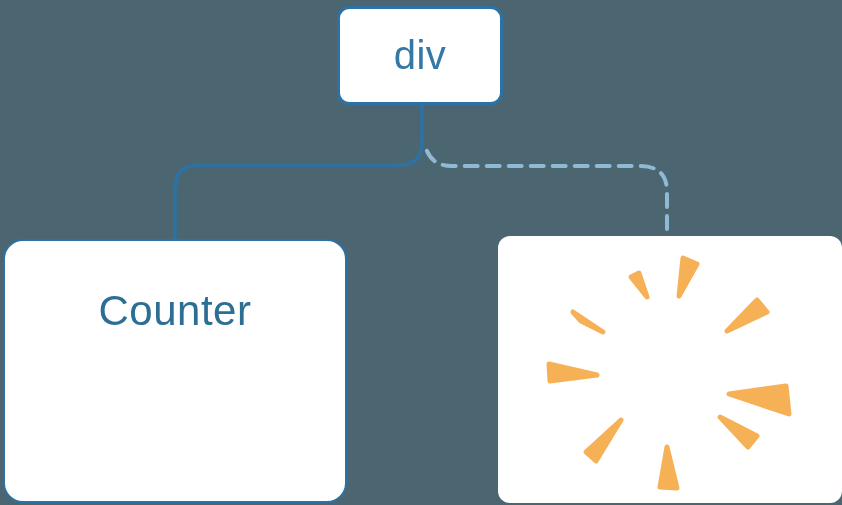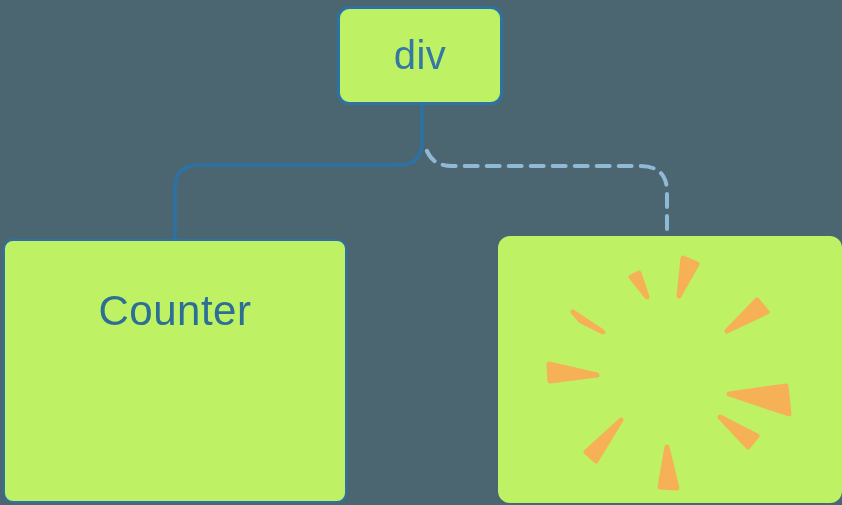--- a/index.html
+++ b/index.html
@@ -12,39 +12,39 @@
     width:842px;height:505px;
     background:#4B6671;
     overflow:hidden;
   }
   .connectors{
     position:absolute;left:0;top:0;width:842px;height:505px;
     pointer-events:none;
   }
   .node{
     position:absolute;
-    background:#bef264;
+    background:#ffffff;
     box-sizing:border-box;
   }
   .root-node{
     left:337px;top:6px;width:166px;height:99px;
     border:3px solid #2C72A5;
     border-radius:12px;
     display:flex;align-items:center;justify-content:center;
   }
   .root-label{
     color:#3578A5;
     font-size:40px;
     font-weight:500;
     letter-spacing:0.5px;
   }
   .counter-node{
     left:3px;top:239px;width:344px;height:264px;
     border:2.5px solid #2C72A5;
-    border-radius:10px;
+    border-radius:20px;
   }
   .counter-title{
     position:absolute;left:0;top:46px;width:100%;
     text-align:center;
     color:#2D6F94;
     font-size:42px;
     font-weight:500;
     letter-spacing:0.5px;
   }
   .state-pill{

